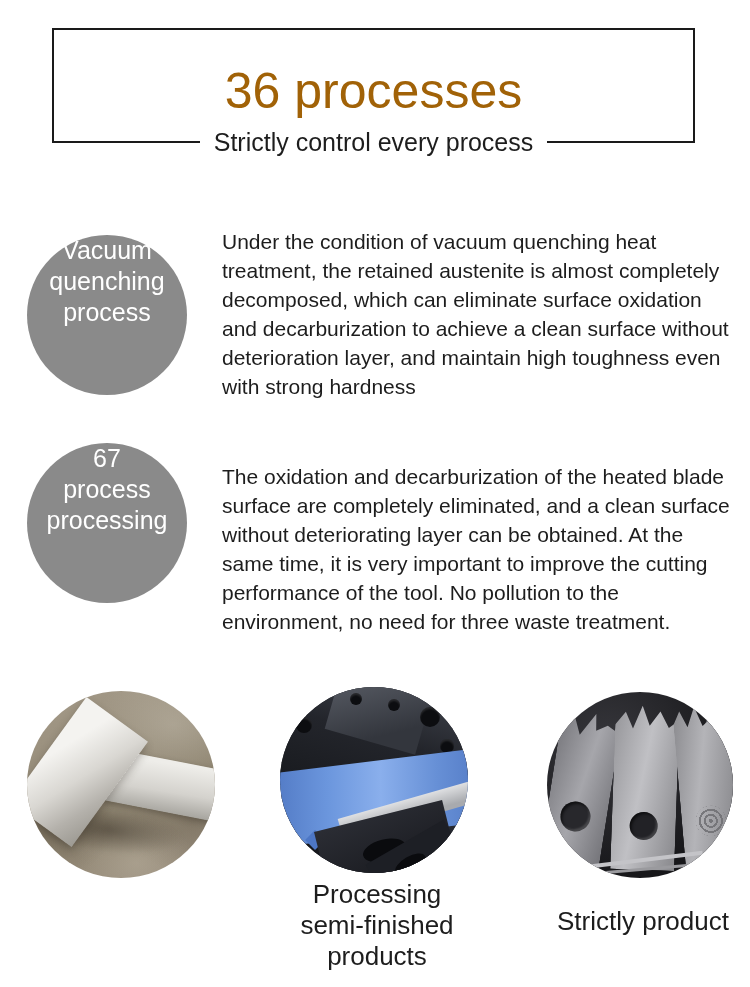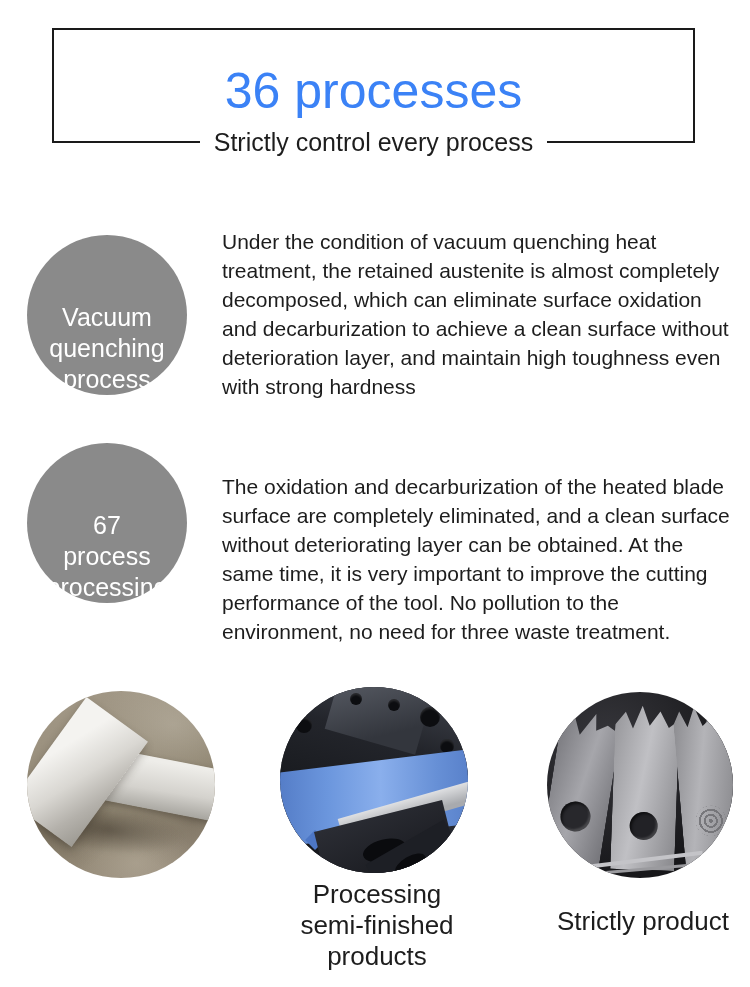--- a/index.html
+++ b/index.html
@@ -6,40 +6,40 @@
   .page {
     position:relative; width:750px; height:987px; background:#ffffff;
     font-family:"Liberation Sans","DejaVu Sans",sans-serif; color:#1d1d1d;
     overflow:hidden;
   }
   
   .header-box {
     position:absolute; left:52px; top:28px; width:639px; height:111px;
     border:2px solid #1a1a1a; display:flex; align-items:center; justify-content:center;
   }
-  .page-title { font-size:50px; line-height:1; color:#3b82f6; transform:translateY(5px); white-space:nowrap;text-align:right; }
+  .page-title { font-size:50px; line-height:1; color:#a16207; transform:translateY(5px); white-space:nowrap;text-align:right; }
   .subtitle-wrap { position:absolute; left:52px; top:127px; width:643px; text-align:center; }
   .subtitle {
     display:inline-block; background:#ffffff; padding:0 14px;
     font-size:25px; line-height:31px; color:#1d1d1d; white-space:nowrap;text-align:right;
   }
   
   .badge {
     position:absolute; width:160px; height:160px; border-radius:50%;
-    background:#8a8a8a; display:flex; align-items:flex-end; justify-content:center;
+    background:#8a8a8a; display:flex; align-items:flex-start; justify-content:center;
     text-align:center; color:#ffffff; font-size:25px; line-height:31px; white-space:pre-line;
   }
   .badge-1 { left:27px; top:235px; }
   .badge-2 { left:27px; top:443px; }
   .paragraph {
     position:absolute; left:222px; width:512px;
     font-size:21px; line-height:29px; color:#1d1d1d; white-space:pre-line;
   }
   .paragraph-1 { top:227px; }
-  .paragraph-2 { top:472px; }
+  .paragraph-2 { top:462px; }
   
   .photo { position:absolute; border-radius:50%; overflow:hidden; }
   .photo * { position:absolute; }
   
   .photo-1 { left:27px; top:691px; width:188px; height:187px;
     background:
       radial-gradient(ellipse 60% 45% at 78% 18%, rgba(255,252,244,.20), transparent 70%),
       radial-gradient(ellipse 50% 40% at 12% 72%, rgba(62,52,40,.28), transparent 70%),
       radial-gradient(ellipse 45% 35% at 58% 92%, rgba(232,224,206,.22), transparent 70%),
       radial-gradient(ellipse 50% 40% at 88% 70%, rgba(64,54,42,.22), transparent 70%),

